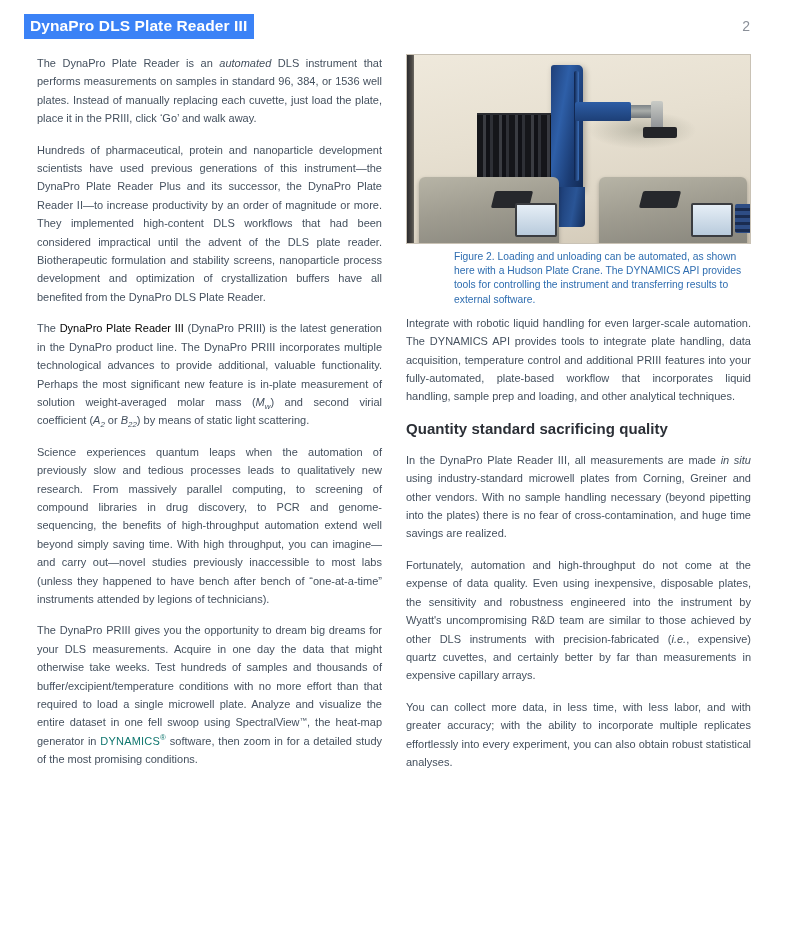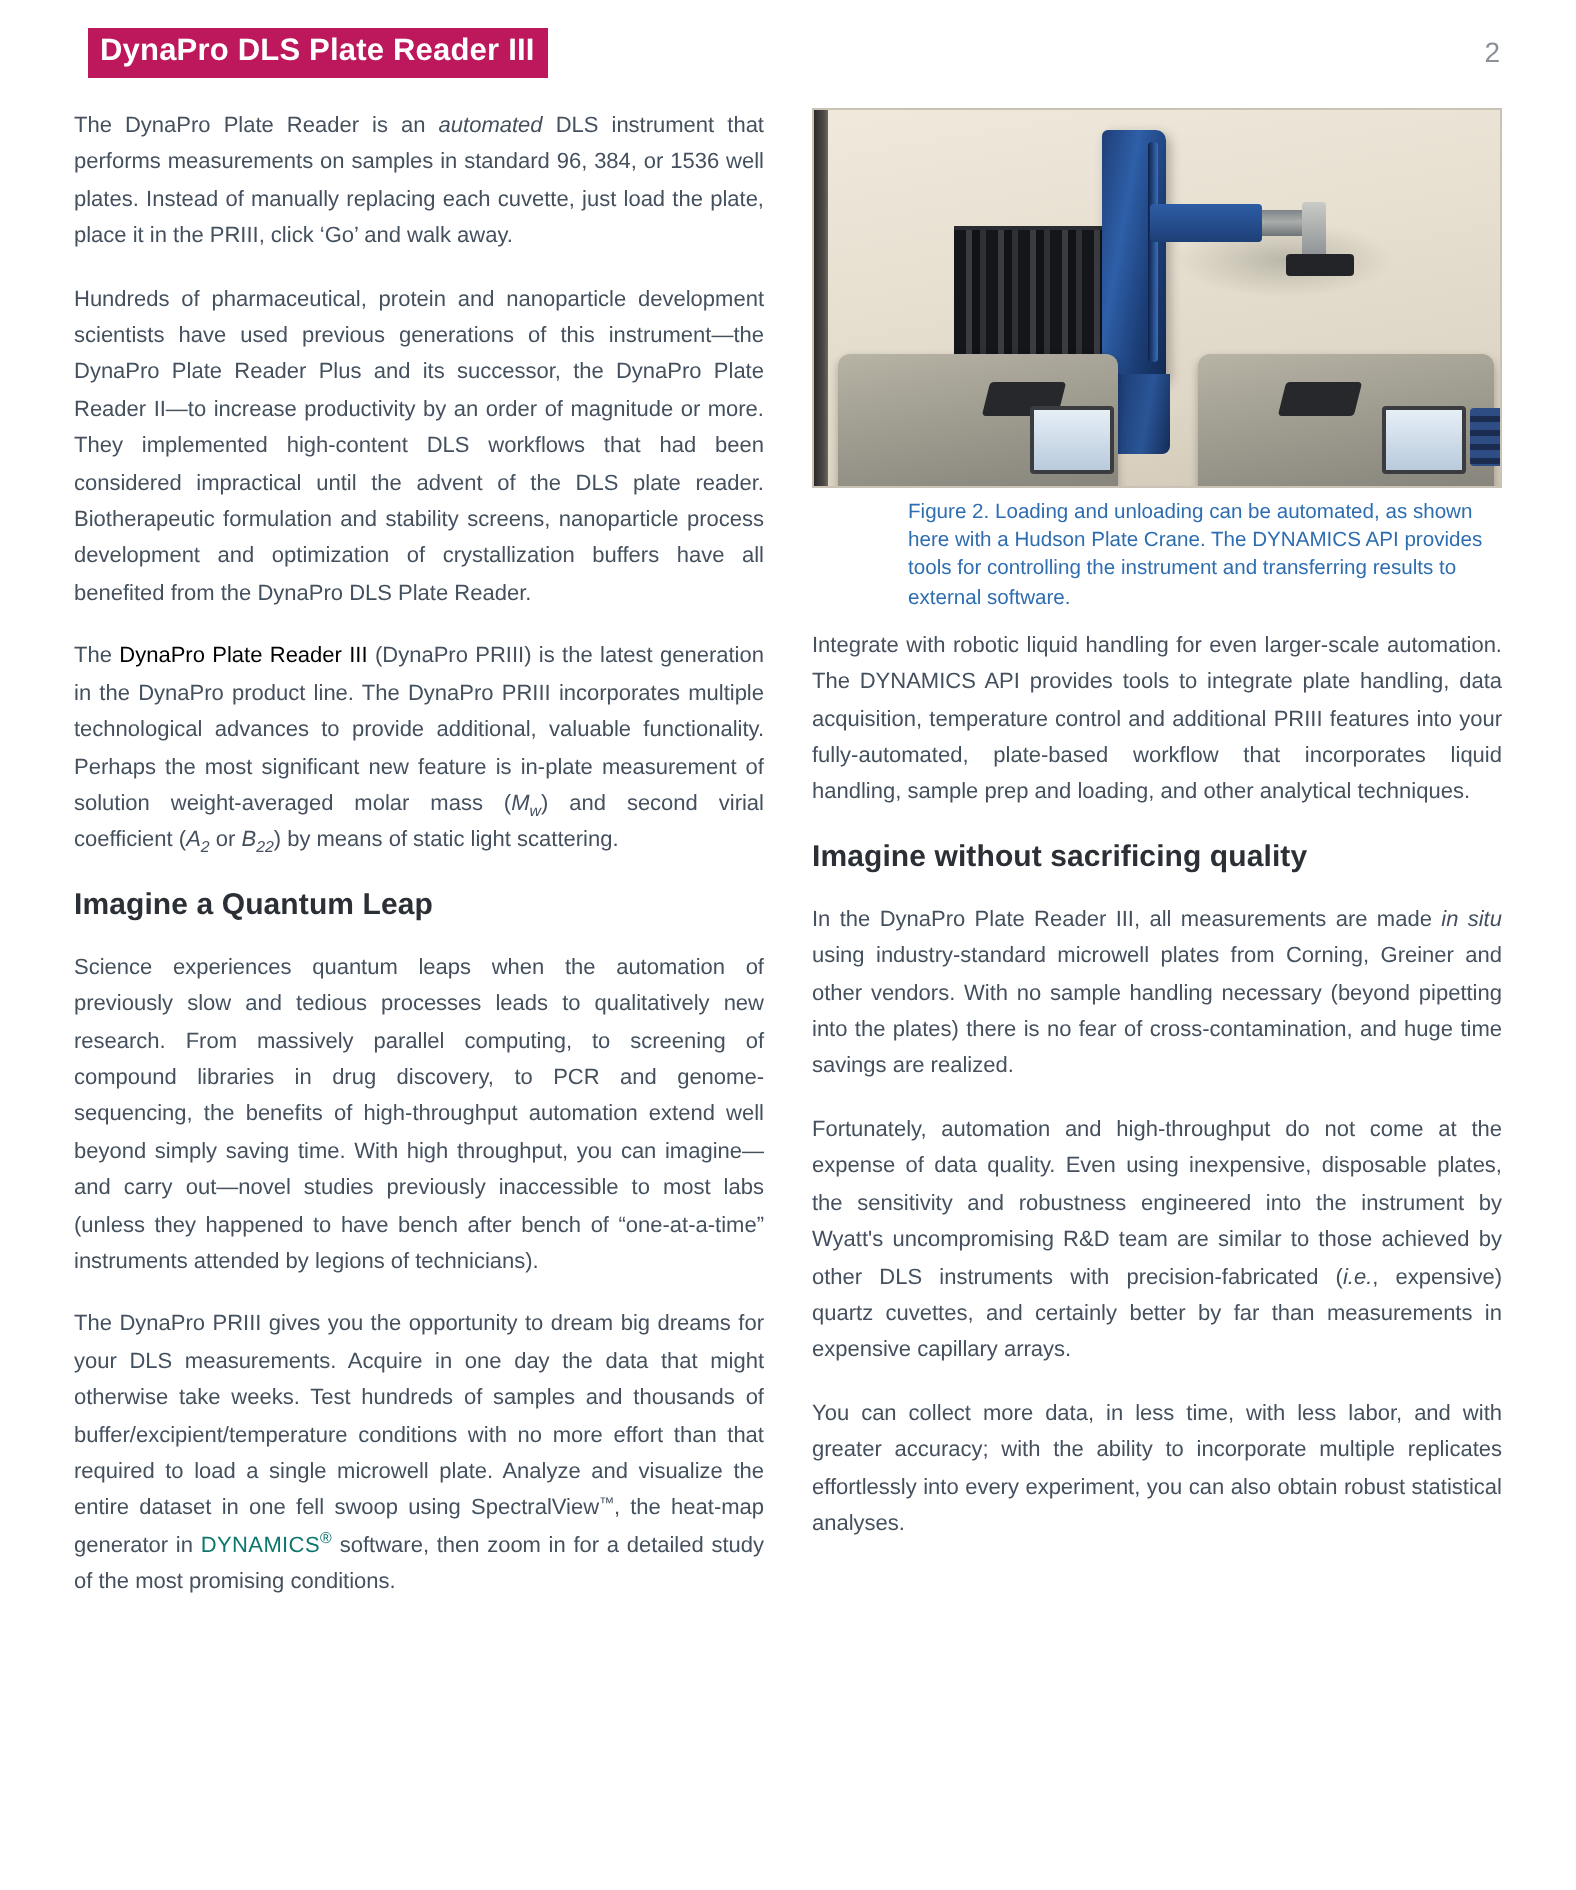--- a/index.html
+++ b/index.html
@@ -26,23 +26,23 @@
   
   .header {
     position: absolute;
     left: 0;
     top: 14px;
     width: 788px;
     height: 30px;
   }
   .title-banner {
     position: absolute;
-    left: 44px;
+    left: 24px;
     top: 0;
-    background: #be185d;
+    background: #3b82f6;
     color: #ffffff;
     font-size: 15.5px;
     font-weight: bold;
     letter-spacing: 0.1px;
     padding: 3px 7px 4px 6px;
     line-height: 1.15;
     white-space: nowrap;
   }
   .page-number {
     position: absolute;
@@ -215,21 +215,20 @@
   </div>
 
   <div class="col col-left">
 
     <p class="body"><span data-bind="left_column.paragraph_1_pre">The DynaPro Plate Reader is an </span><span class="italic" data-bind="left_column.paragraph_1_italic">automated</span><span data-bind="left_column.paragraph_1_post"> DLS instrument that performs measurements on samples in standard 96, 384, or 1536 well plates. Instead of manually replacing each cuvette, just load the plate, place it in the PRIII, click ‘Go’ and walk away.</span></p>
 
     <p class="body" data-bind="left_column.paragraph_2">Hundreds of pharmaceutical, protein and nanoparticle development scientists have used previous generations of this instrument—the DynaPro Plate Reader Plus and its successor, the DynaPro Plate Reader II—to increase productivity by an order of magnitude or more. They implemented high-content DLS workflows that had been considered impractical until the advent of the DLS plate reader. Biotherapeutic formulation and stability screens, nanoparticle process development and optimization of crystallization buffers have all benefited from the DynaPro DLS Plate Reader.</p>
 
     <p class="body"><span data-bind="left_column.paragraph_3_pre">The </span><span class="link" data-bind="left_column.paragraph_3_link">DynaPro Plate Reader III</span><span data-bind="left_column.paragraph_3_mid"> (DynaPro PRIII) is the latest generation in the DynaPro product line. The DynaPro PRIII incorporates multiple technological advances to provide additional, valuable functionality. Perhaps the most significant new feature is in-plate measurement of solution weight-averaged molar mass (</span><span class="italic" data-bind="left_column.paragraph_3_m">M</span><sub class="italic" data-bind="left_column.paragraph_3_m_sub">w</sub><span data-bind="left_column.paragraph_3_mid2">) and second virial coefficient (</span><span class="italic" data-bind="left_column.paragraph_3_a">A</span><sub class="italic" data-bind="left_column.paragraph_3_a_sub">2</sub><span data-bind="left_column.paragraph_3_or"> or </span><span class="italic" data-bind="left_column.paragraph_3_b">B</span><sub class="italic" data-bind="left_column.paragraph_3_b_sub">22</sub><span data-bind="left_column.paragraph_3_post">) by means of static light scattering.</span></p>
 
-    <h2 class="section" data-bind="left_column.heading_1">Imagine a Quantum Leap</h2>
 
     <p class="body" data-bind="left_column.paragraph_4">Science experiences quantum leaps when the automation of previously slow and tedious processes leads to qualitatively new research. From massively parallel computing, to screening of compound libraries in drug discovery, to PCR and genome-sequencing, the benefits of high-throughput automation extend well beyond simply saving time. With high throughput, you can imagine—and carry out—novel studies previously inaccessible to most labs (unless they happened to have bench after bench of “one-at-a-time” instruments attended by legions of technicians).</p>
 
     <p class="body"><span data-bind="left_column.paragraph_5_pre">The DynaPro PRIII gives you the opportunity to dream big dreams for your DLS measurements. Acquire in one day the data that might otherwise take weeks. Test hundreds of samples and thousands of buffer/excipient/temperature conditions with no more effort than that required to load a single microwell plate. Analyze and visualize the entire dataset in one fell swoop using SpectralView</span><sup class="tm" data-bind="left_column.paragraph_5_tm">™</sup><span data-bind="left_column.paragraph_5_mid">, the heat-map generator in </span><span class="dyn-brand" data-bind="left_column.paragraph_5_brand">DYNAMICS</span><sup class="dyn-brand" data-bind="left_column.paragraph_5_reg">®</sup><span data-bind="left_column.paragraph_5_post"> software, then zoom in for a detailed study of the most promising conditions.</span></p>
 
   </div>
 
   <div class="col col-right">
 
     <div class="figure">
@@ -252,21 +251,21 @@
           <div class="slot"></div>
           <div class="screen"></div>
           <div class="keypad"></div>
         </div>
       </div>
       <div class="fig-caption" data-bind="right_column.figure.caption">Figure 2. Loading and unloading can be automated, as shown here with a Hudson Plate Crane. The DYNAMICS API provides tools for controlling the instrument and transferring results to external software.</div>
     </div>
 
     <p class="body" data-bind="right_column.paragraph_1">Integrate with robotic liquid handling for even larger-scale automation. The DYNAMICS API provides tools to integrate plate handling, data acquisition, temperature control and additional PRIII features into your fully-automated, plate-based workflow that incorporates liquid handling, sample prep and loading, and other analytical techniques.</p>
 
-    <h2 class="section" data-bind="right_column.heading_1">Imagine without sacrificing quality</h2>
+    <h2 class="section" data-bind="right_column.heading_1">Quantity standard sacrificing quality</h2>
 
     <p class="body"><span data-bind="right_column.paragraph_2_pre">In the DynaPro Plate Reader III, all measurements are made </span><span class="italic" data-bind="right_column.paragraph_2_italic">in situ</span><span data-bind="right_column.paragraph_2_post"> using industry-standard microwell plates from Corning, Greiner and other vendors. With no sample handling necessary (beyond pipetting into the plates) there is no fear of cross-contamination, and huge time savings are realized.</span></p>
 
 
     <p class="body"><span data-bind="right_column.paragraph_4_pre">Fortunately, automation and high-throughput do not come at the expense of data quality. Even using inexpensive, disposable plates, the sensitivity and robustness engineered into the instrument by Wyatt's uncompromising R&amp;D team are similar to those achieved by other DLS instruments with precision-fabricated (</span><span class="italic" data-bind="right_column.paragraph_4_italic">i.e.</span><span data-bind="right_column.paragraph_4_post">, expensive) quartz cuvettes, and certainly better by far than measurements in expensive capillary arrays.</span></p>
 
     <p class="body" data-bind="right_column.paragraph_5">You can collect more data, in less time, with less labor, and with greater accuracy; with the ability to incorporate multiple replicates effortlessly into every experiment, you can also obtain robust statistical analyses.</p>
 
   </div>
 

